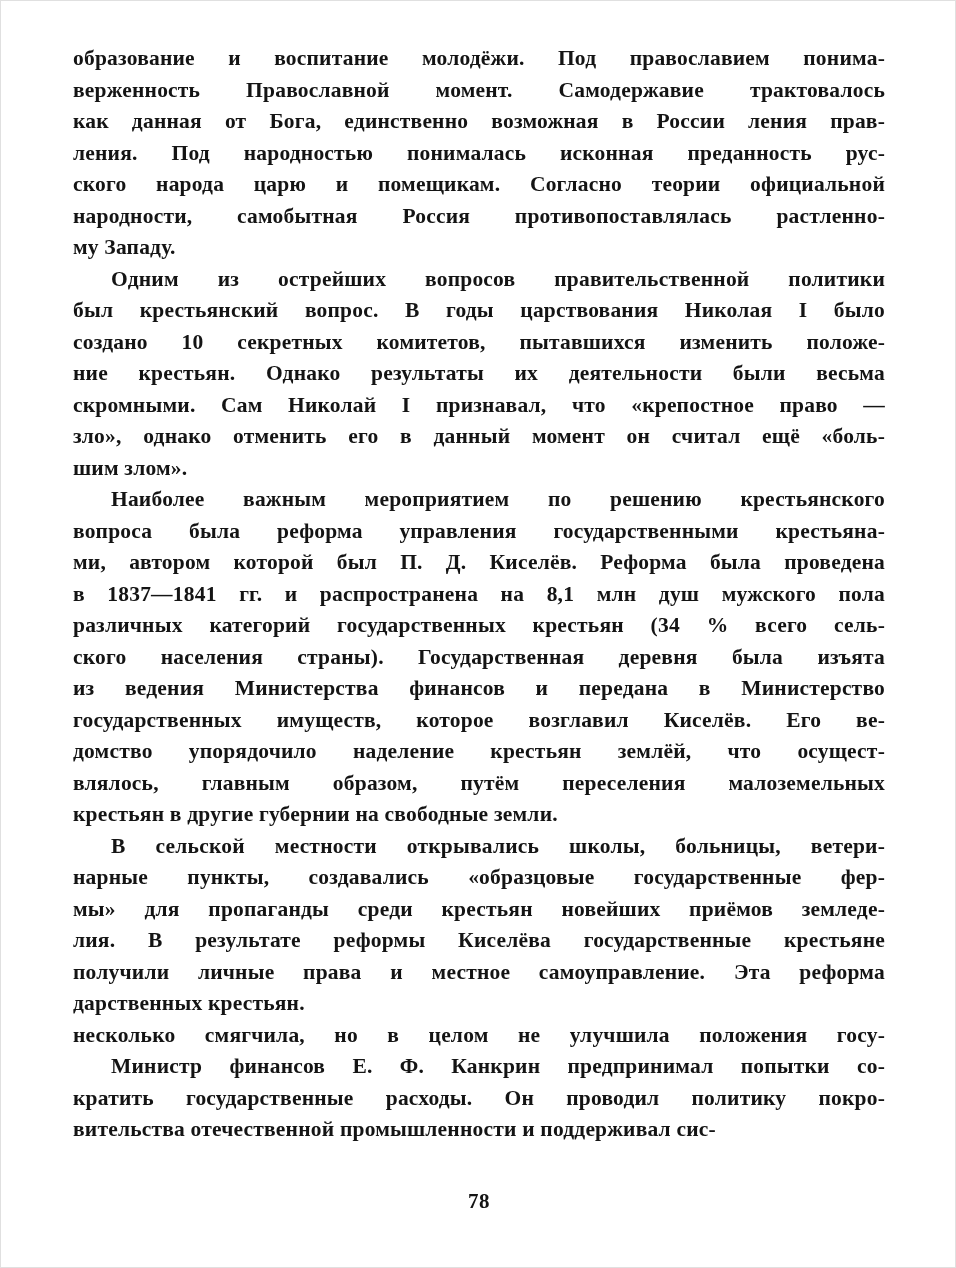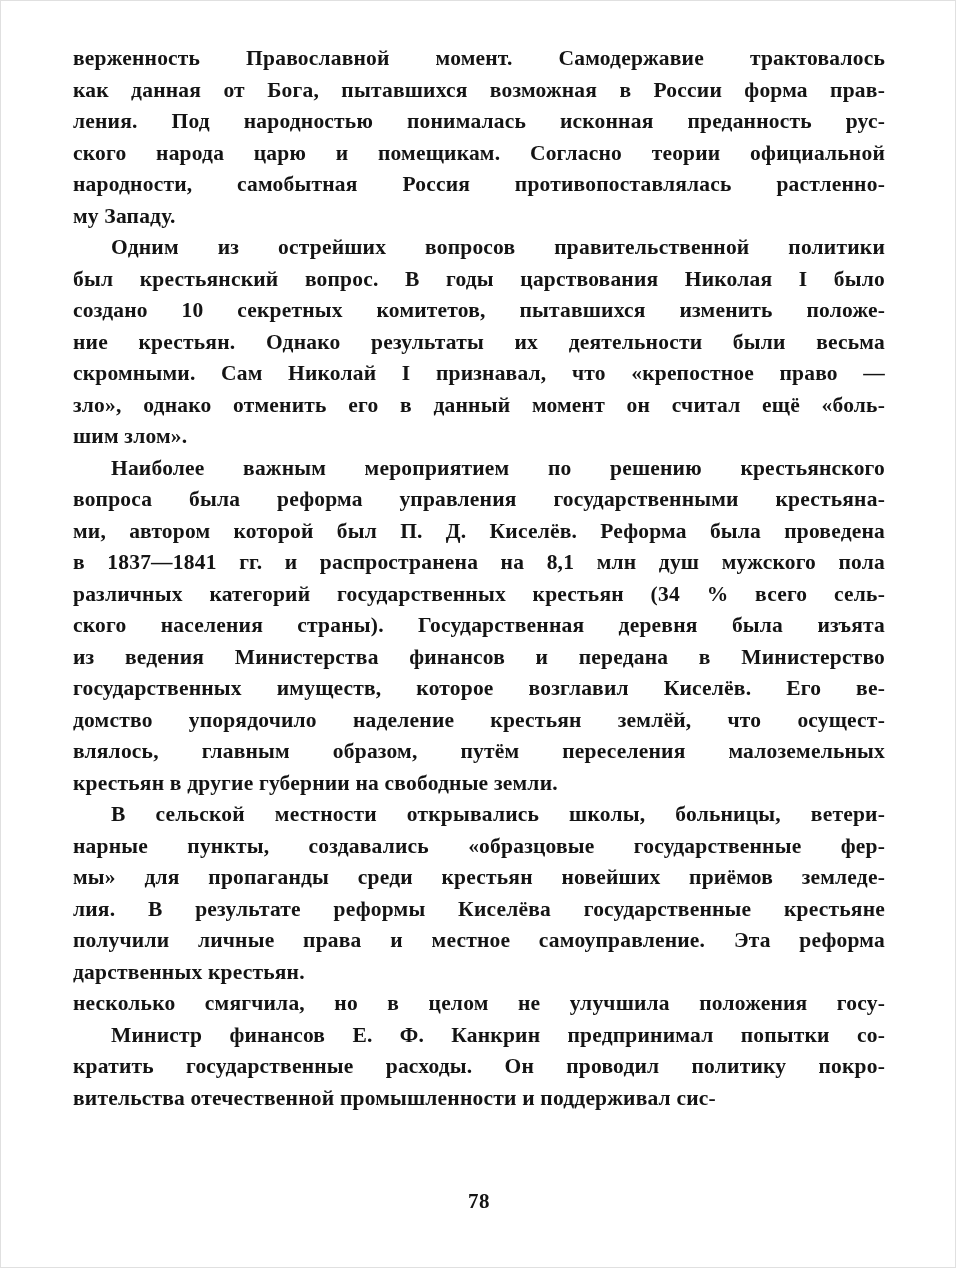--- a/index.html
+++ b/index.html
@@ -52,22 +52,23 @@
     font-weight: 600;
     letter-spacing: 0.5px;
   }
 </style>
 </head>
 <body>
 
 <div class="page">
   <div class="text-block">
       <div class="paragraph">
+        <div class="line">образование и воспитание молодёжи. Под православием понима-</div>
         <div class="line">верженность Православной момент. Самодержавие трактовалось</div>
-        <div class="line">как данная от Бога, пытавшихся возможная в России форма прав-</div>
+        <div class="line">как данная от Бога, единственно возможная в России ления прав-</div>
         <div class="line">ления. Под народностью понималась исконная преданность рус-</div>
         <div class="line">ского народа царю и помещикам. Согласно теории официальной</div>
         <div class="line">народности, самобытная Россия противопоставлялась растленно-</div>
         <div class="line last">му Западу.</div>
       </div>
       <div class="paragraph">
         <div class="line indent">Одним из острейших вопросов правительственной политики</div>
         <div class="line">был крестьянский вопрос. В годы царствования Николая I было</div>
         <div class="line">создано 10 секретных комитетов, пытавшихся изменить положе-</div>
         <div class="line">ние крестьян. Однако результаты их деятельности были весьма</div>

